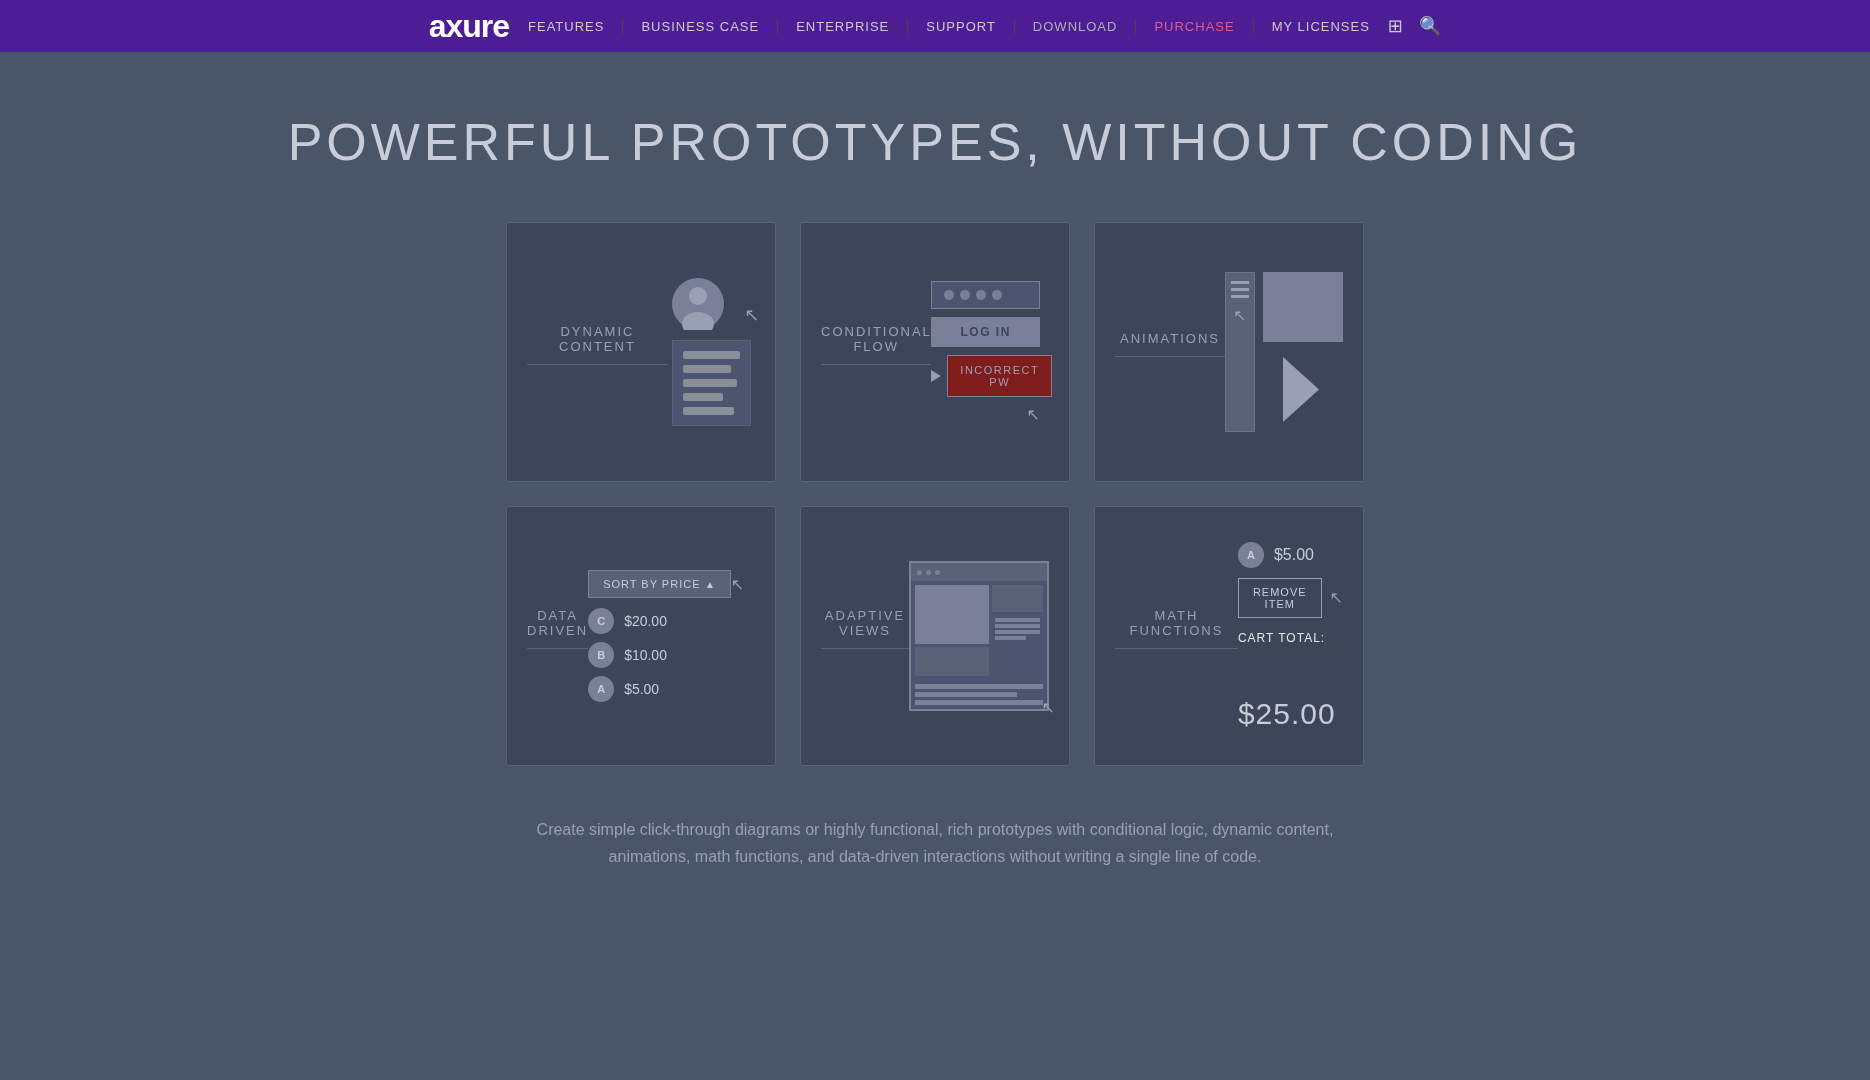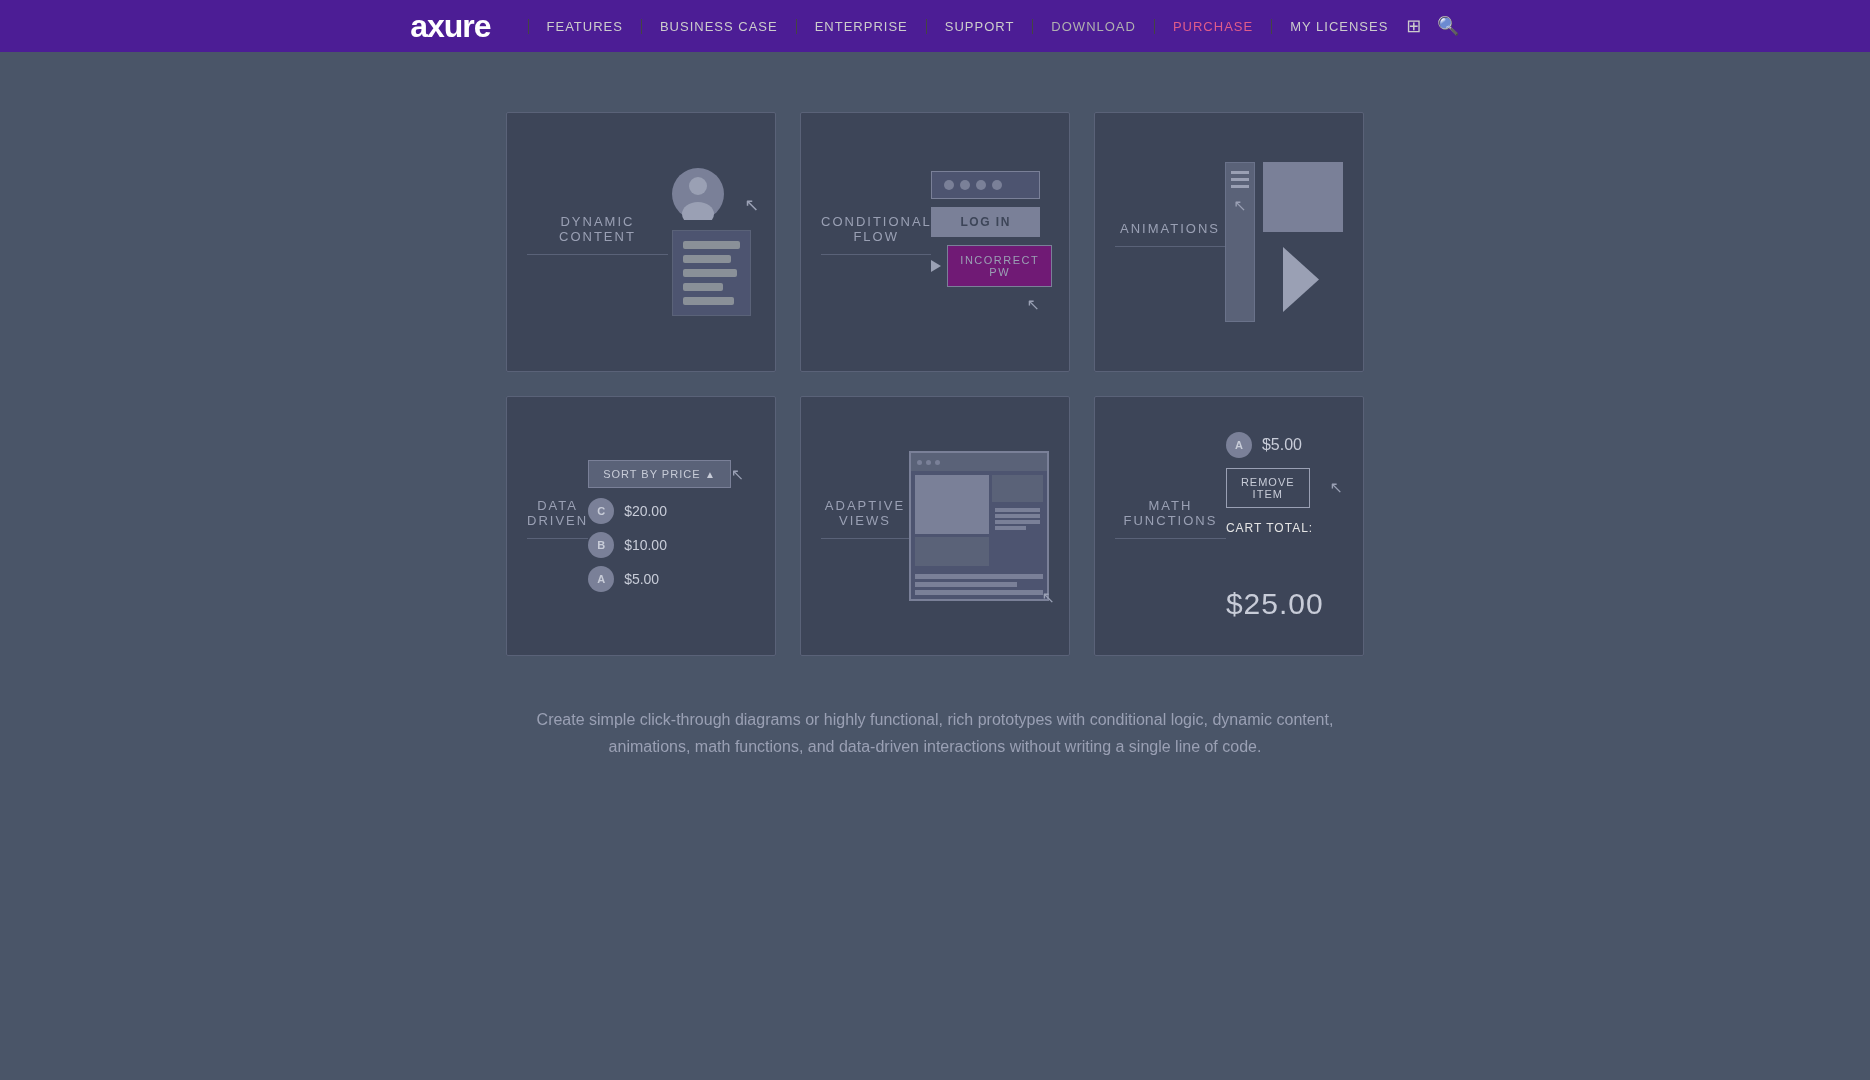--- a/index.html
+++ b/index.html
@@ -23,21 +23,20 @@
     .logo {
       color: #fff;
       font-size: 32px;
       font-weight: bold;
       letter-spacing: -1px;
     }
     nav {
       display: flex;
       align-items: center;
       gap: 0;
-      padding-left: 37px;
     }
     nav a {
       color: #ccc;
       text-decoration: none;
       font-size: 13px;
       letter-spacing: 1px;
       padding: 0 18px;
       border-right: 1px solid #444;
     }
     nav a:first-child { border-left: 1px solid #444; }
@@ -174,21 +173,21 @@
       font-weight: bold;
     }
     .cf-error {
       border: 1px solid #7a8098;
       padding: 8px 12px;
       width: 100%;
       text-align: center;
       font-size: 11px;
       letter-spacing: 1.5px;
       color: #9aa0b4;
-      background: #701a75;
+      background: #7f1d1d;
     }
 
     
     .anim-illustration {
       display: flex;
       width: 90%;
       height: 160px;
       position: relative;
       gap: 8px;
     }
@@ -408,20 +407,21 @@
     <a href="#" class="purchase">PURCHASE</a>
     <a href="#" class="mylicenses">MY LICENSES</a>
   </nav>
   <div class="header-icons">
     <span class="grid-icon">⊞</span>
     <span class="search-icon-btn">🔍</span>
   </div>
 </header>
 
 <main>
+  <h1 class="page-title">POWERFUL PROTOTYPES, WITHOUT CODING</h1>
 
   <div class="cards-grid">
 
     <div class="card">
       <div class="card-title">DYNAMIC CONTENT</div>
       <div class="dynamic-content-img">
         <div class="dc-top">
           <div class="dc-avatar-container">
             <svg width="52" height="52" viewBox="0 0 52 52">
               <circle cx="26" cy="26" r="26" fill="#7a8098"></circle>
@@ -546,21 +546,21 @@
     </div>
 
     <div class="card">
       <div class="card-title">MATH FUNCTIONS</div>
       <div style="flex:1;display:flex;flex-direction:column;justify-content:center;width:100%;">
         <div class="mf-illustration">
           <div class="mf-item">
             <div class="mf-badge">A</div>
             <span class="mf-price">$5.00</span>
           </div>
-          <div style="display:flex;align-items:center;gap:20px;">
+          <div style="display:flex;align-items:center;gap:8px;">
             <button class="mf-remove-btn">REMOVE ITEM</button>
             <span style="color:#9aa0b4;font-size:16px;">↖</span>
           </div>
           <div>
             <span class="mf-total-label">CART TOTAL:</span>
           </div>
           <div class="mf-total-price">$25.00</div>
         </div>
       </div>
     </div>

